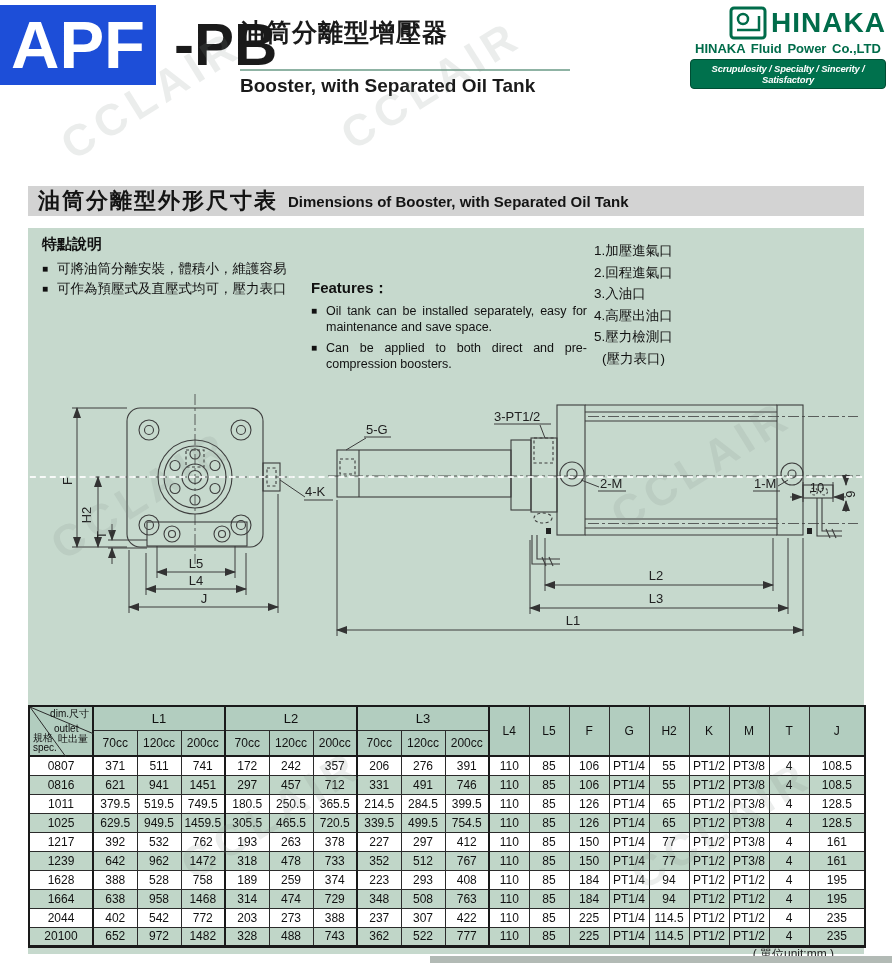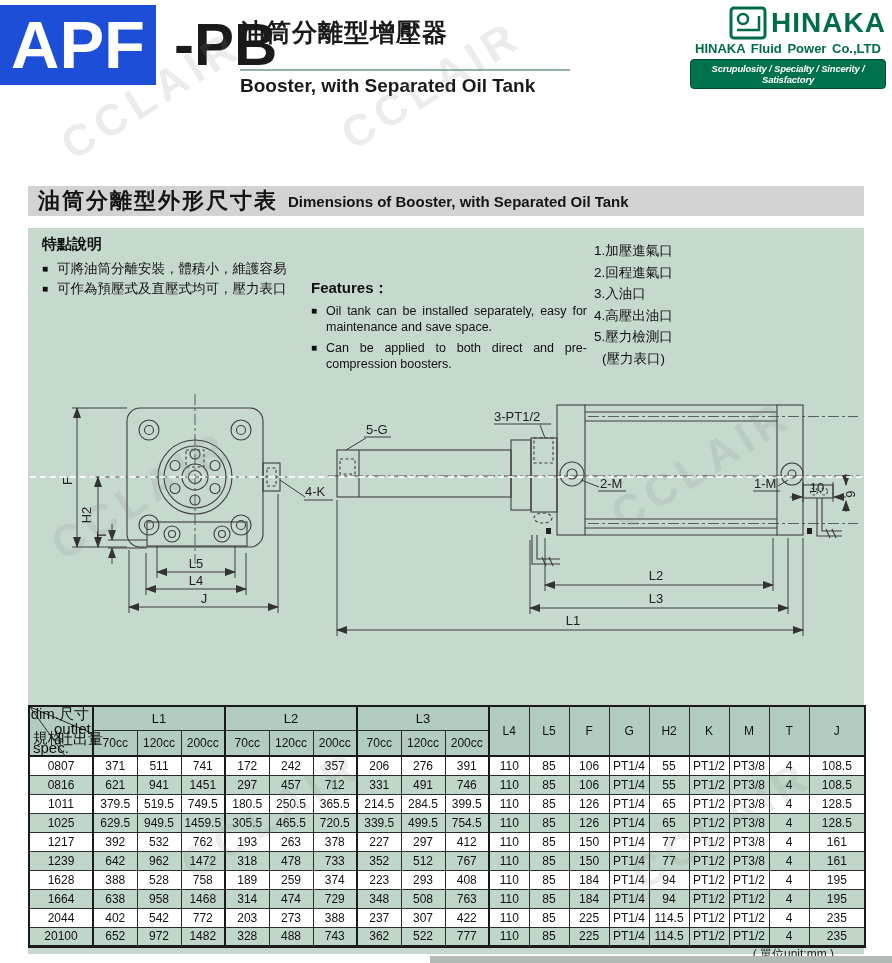--- a/index.html
+++ b/index.html
@@ -60,21 +60,21 @@
   .spec-table th, .spec-table td { border:1px solid #2b2b2b; text-align:center;
                                    font-size:12px; font-weight:normal; }
   .spec-table thead th { background:#b2cdbf; }
   .spec-table thead tr:first-child th.grp { height:24px; font-size:13px; }
   .spec-table thead tr:nth-child(2) th { height:26px; }
   .spec-table tbody td { height:19px; background:#fff; }
   .spec-table tbody tr:nth-child(even) td { background:#c0d6c8; }
   .spec-table tbody tr:first-child td { border-top:2px solid #1a1a1a; }
   .bl2 { border-left:2px solid #1a1a1a !important; }
   th.corner { position:relative; background:#b2cdbf; padding:0; }
-  .corner span { position:absolute; font-size:15px; line-height:10px; white-space:nowrap; }
+  .corner span { position:absolute; font-size:10px; line-height:10px; white-space:nowrap; }
   .c-dim  { top:2px;  right:3px; }
   .c-out1 { top:17px; left:24px; }
   .c-out2 { top:27px; left:28px; }
   .c-spec1{ top:26px; left:3px; }
   .c-spec2{ top:36px; left:3px; }
 
   .unit-note { position:absolute; right:30px; top:718px; font-size:12px; color:#222; }
 
   .scan-line { position:absolute; top:476px; left:0; width:892px;
                border-top:2px dashed rgba(255,255,255,0.85); z-index:5; }

